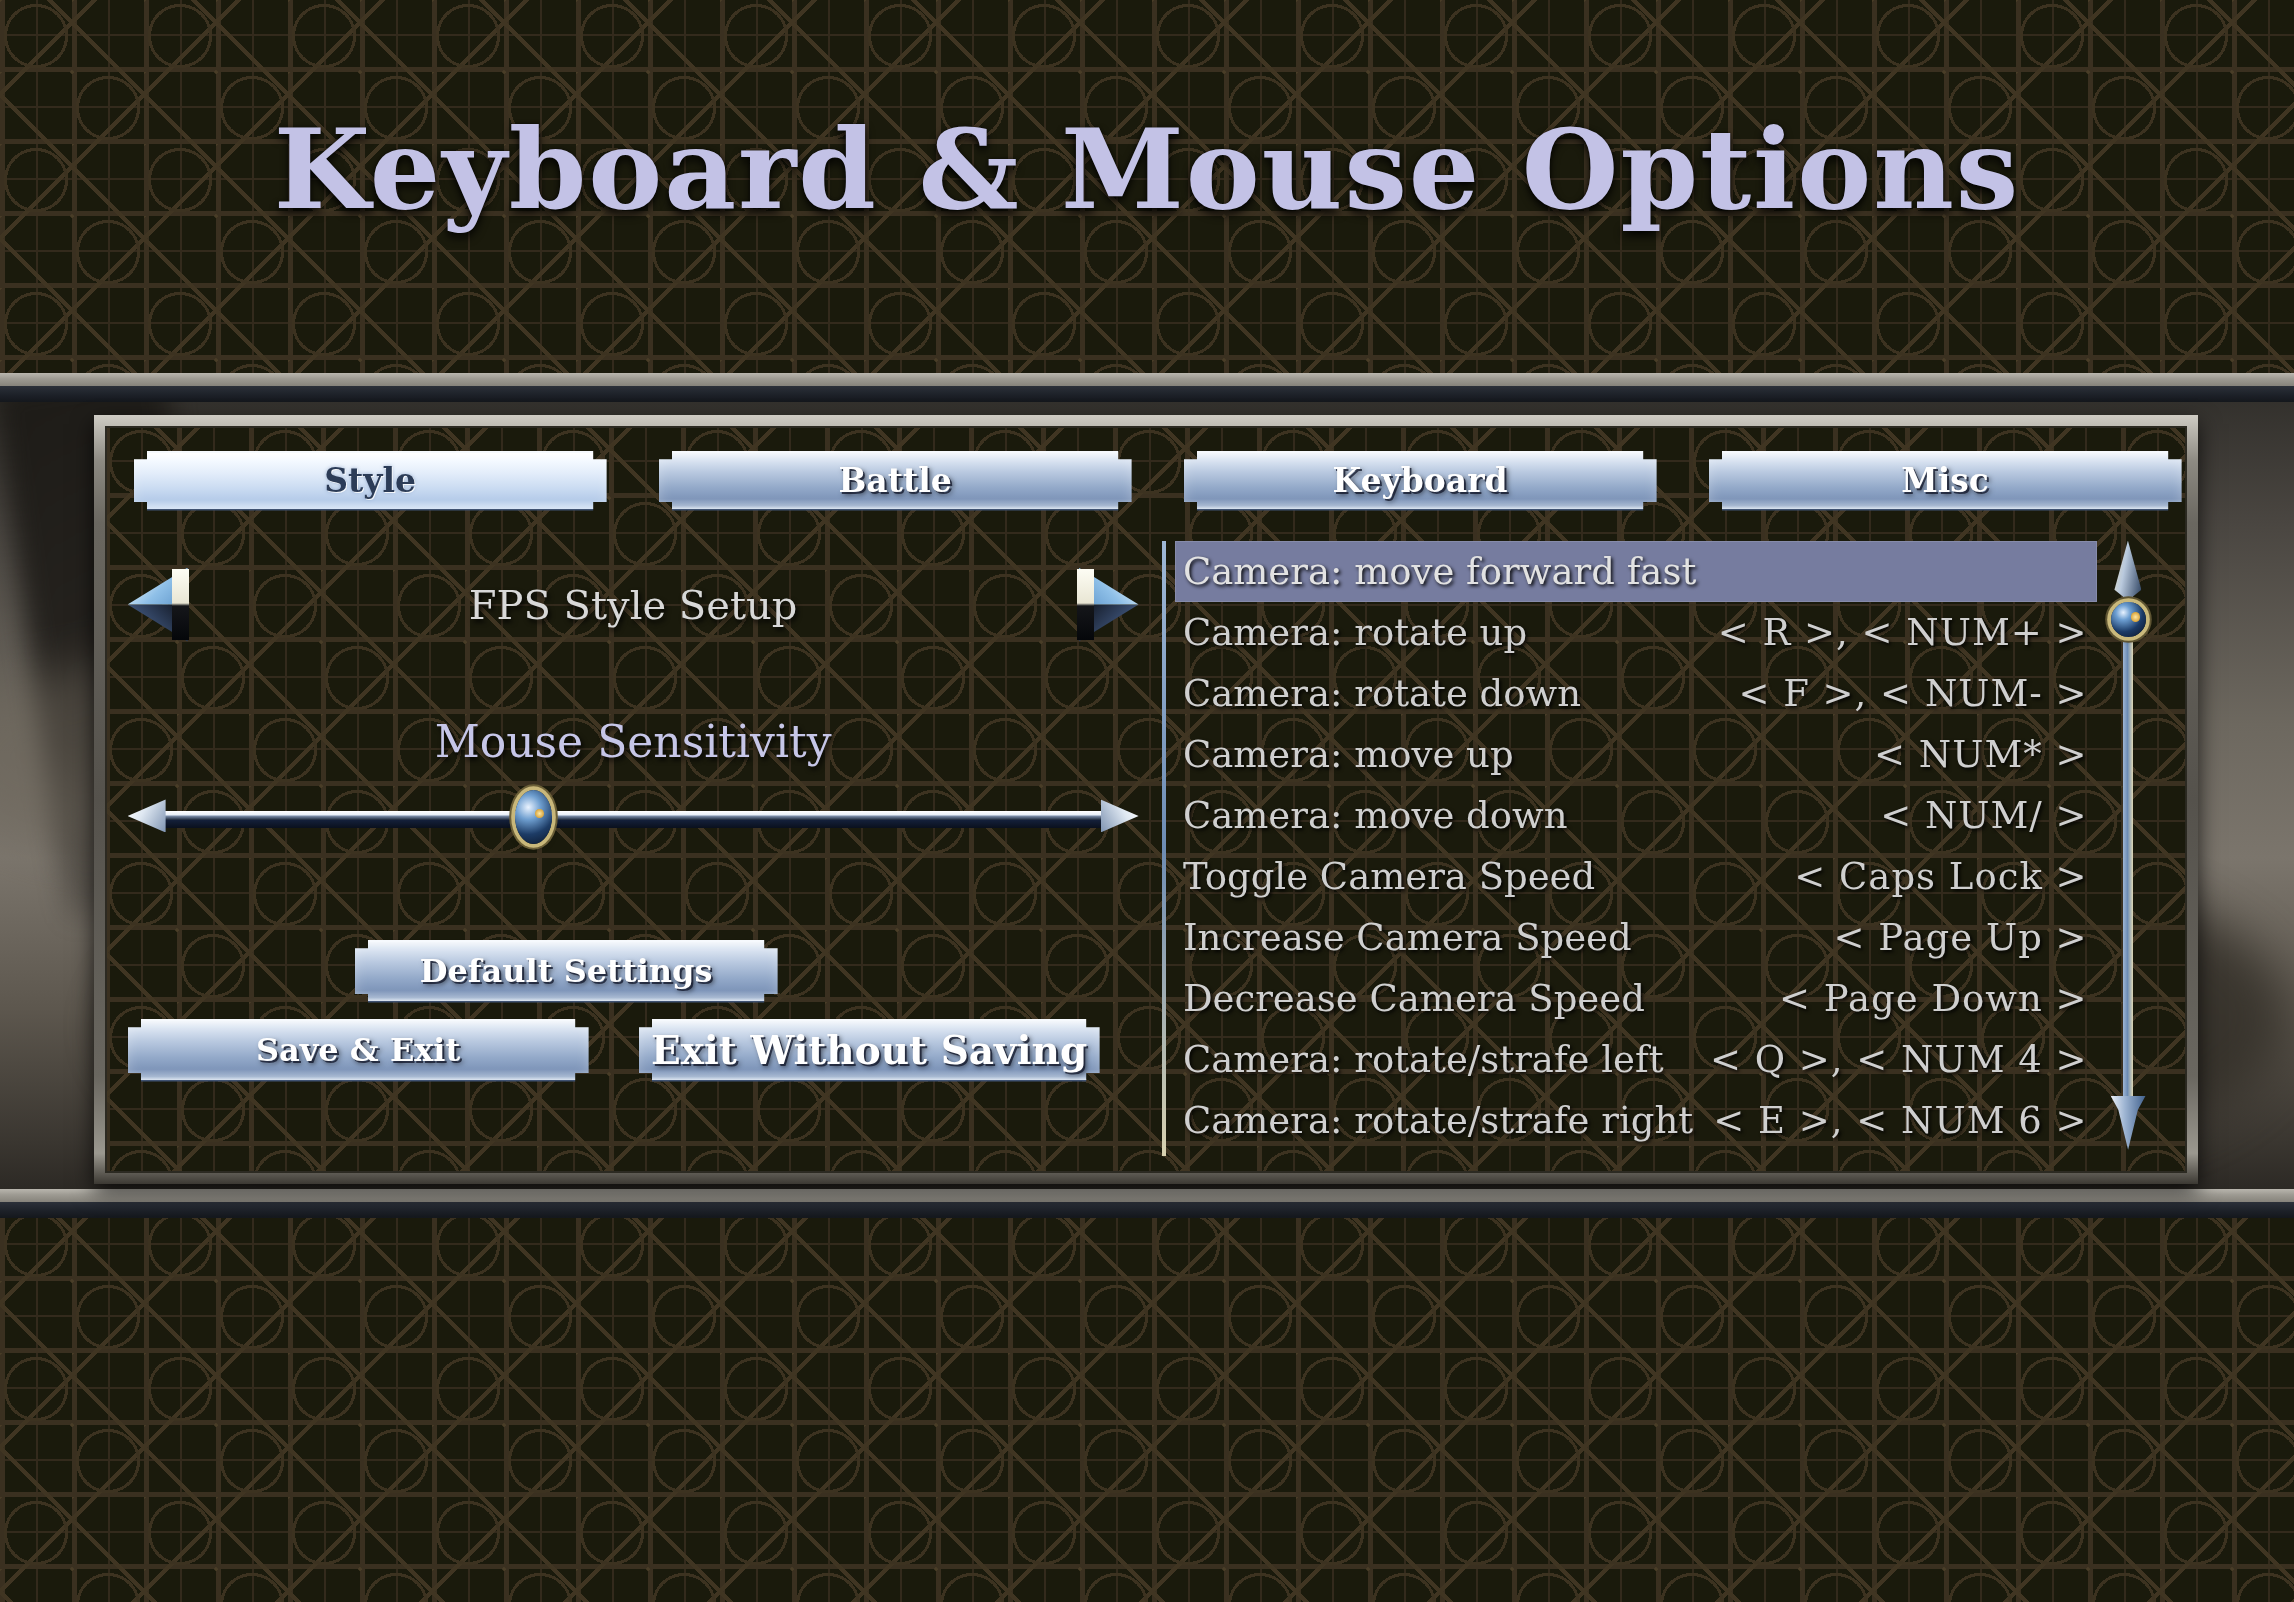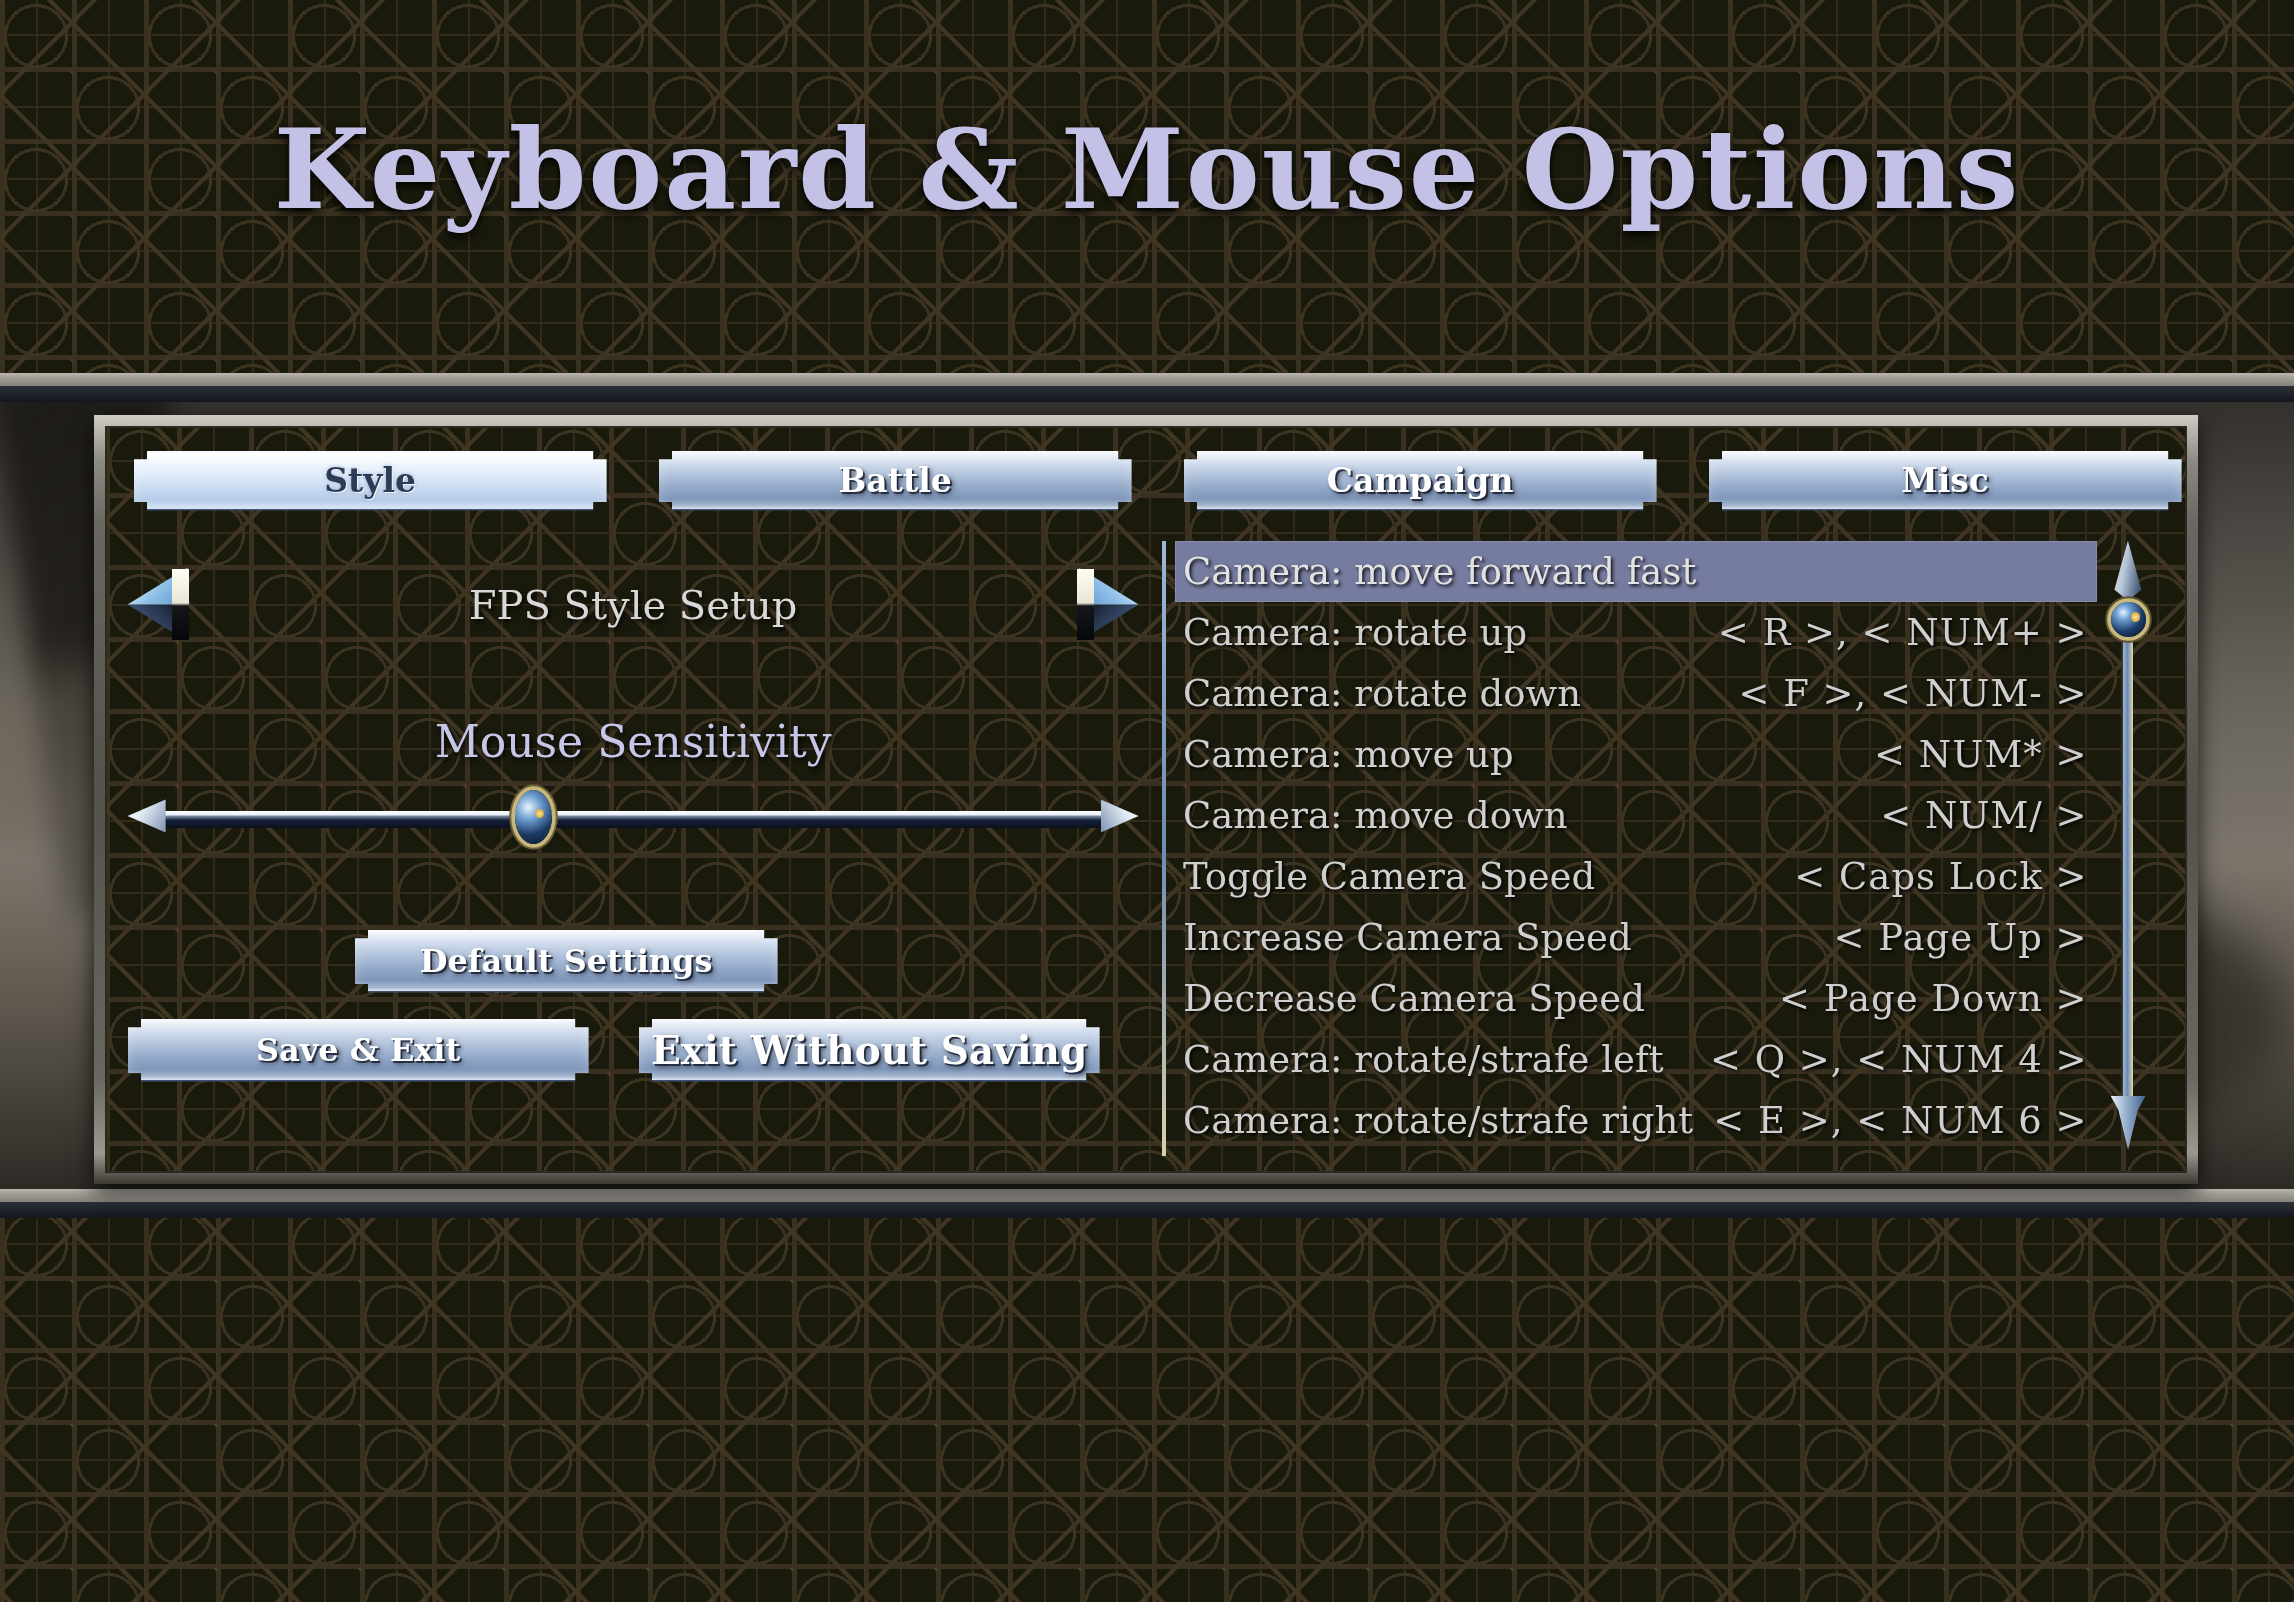--- a/index.html
+++ b/index.html
@@ -237,21 +237,21 @@
                       #1d3c66 62%, #0a1528 100%);
     box-shadow: 0 0 0 3.8px #c8b77a, 0 0 0 5.8px #6b5f38, 0 2.9px 7.7px rgba(0,0,0,.8);
   }
   .knob::after {
     content: ""; position: absolute; left: 56%; top: 36%;
     width: 8.6px; height: 8.6px; border-radius: 50%;
     background: radial-gradient(circle, #ffe9a8 0%, #d8a43c 70%, transparent 100%);
   }
 
   .btn-default {
-    position: absolute; left: 227px; top: 389px; width: 423px; height: 63px;
+    position: absolute; left: 227px; top: 399px; width: 423px; height: 63px;
     font-size: 32px;
   }
   .btn-save {
     position: absolute; left: 0px; top: 478px; width: 461px; height: 63px;
     font-size: 32px;
   }
   .btn-exit {
     position: absolute; left: 511px; top: 478px; width: 461px; height: 63px;
     font-size: 39px;
   }
@@ -342,21 +342,21 @@
   </div>
 
   <div class="title">Keyboard &amp; Mouse Options</div>
 
   <div class="panel">
     <div class="panel-inner tilebg">
 
       <div class="tabs">
         <div class="btn active">Style</div>
         <div class="btn">Battle</div>
-        <div class="btn">Campaign</div>
+        <div class="btn">Keyboard</div>
         <div class="btn">Misc</div>
       </div>
 
       <div class="left-col">
 
         <div class="spinner-row">
           <div class="arrow-btn arrow-left">
             <div class="half-a"></div>
               <div class="half-b"></div>
               <div class="cap"></div>

